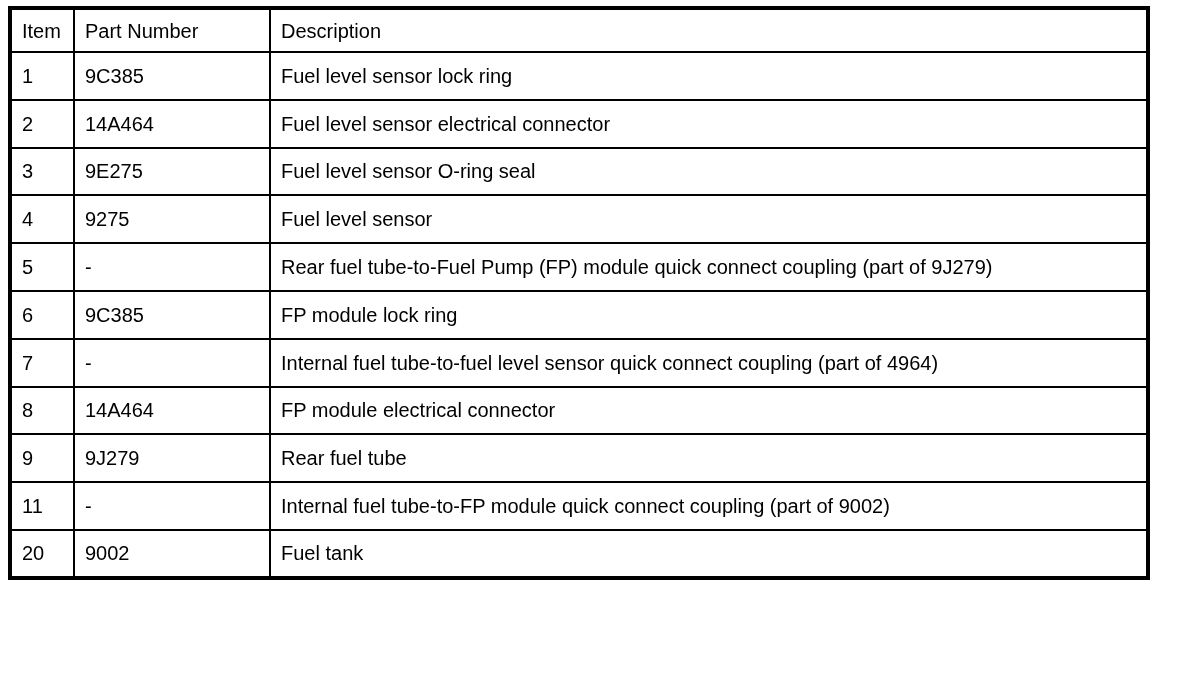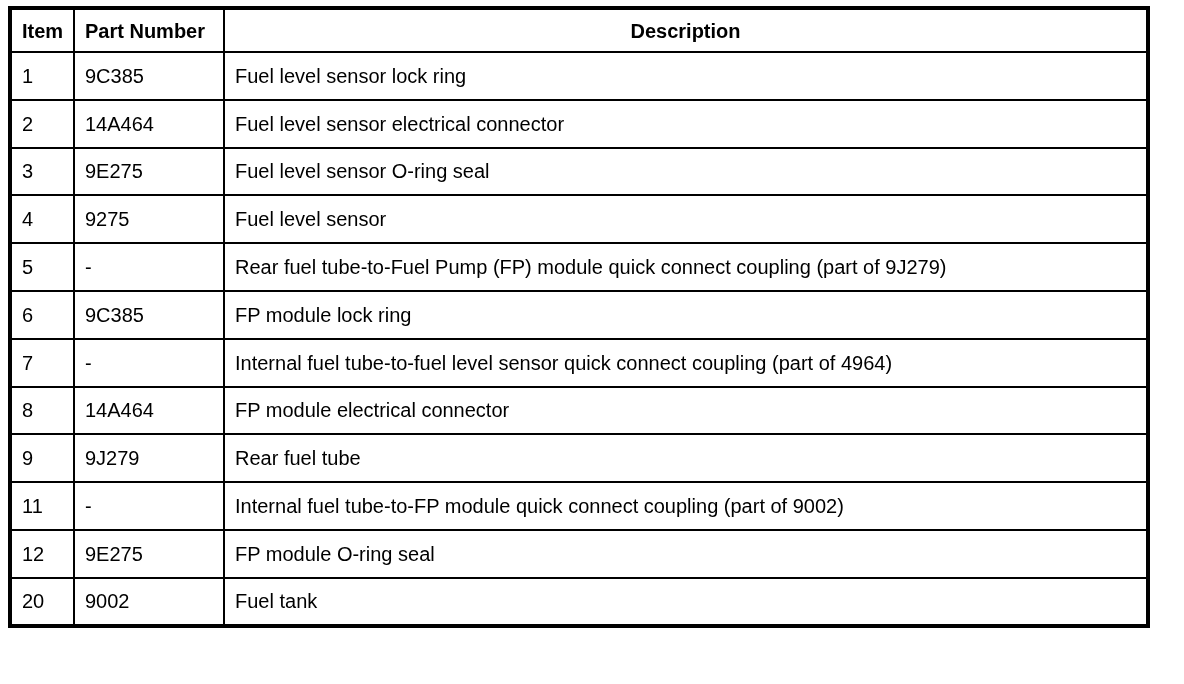--- a/index.html
+++ b/index.html
@@ -26,24 +26,24 @@
     border: 2px solid #000000;
     font-size: 20px;
     line-height: 1.1;
     vertical-align: middle;
     padding: 0 10px 0 10px;
     overflow: hidden;
     white-space: nowrap;
   }
   table.parts-table thead tr { height: 44px; }
   table.parts-table tbody tr { height: 47.8px; }
-  th { font-weight: bold; text-align: left; }
-  th.col-desc { text-align: center; }
+  th { font-weight: normal; text-align: left; }
+  th.col-desc { text-align: left; }
   .col-item { width: 64px; }
-  .col-part { width: 150px; }
+  .col-part { width: 196px; }
   .col-desc { width: auto; }
 </style>
 </head>
 <body>
 
 <div class="table-wrap">
   <table class="parts-table">
     <thead>
       <tr>
         <th class="col-item">Item</th>
@@ -106,25 +106,20 @@
     <td class="col-desc">Rear fuel tube</td>
   </tr>
 
 
   <tr>
     <td class="col-item">11</td>
     <td class="col-part">-</td>
     <td class="col-desc">Internal fuel tube-to-FP module quick connect coupling (part of 9002)</td>
   </tr>
 
-  <tr>
-    <td class="col-item">12</td>
-    <td class="col-part">9E275</td>
-    <td class="col-desc">FP module O-ring seal</td>
-  </tr>
 
   <tr>
     <td class="col-item">20</td>
     <td class="col-part">9002</td>
     <td class="col-desc">Fuel tank</td>
   </tr>
 </tbody>
   </table>
 </div>
 

